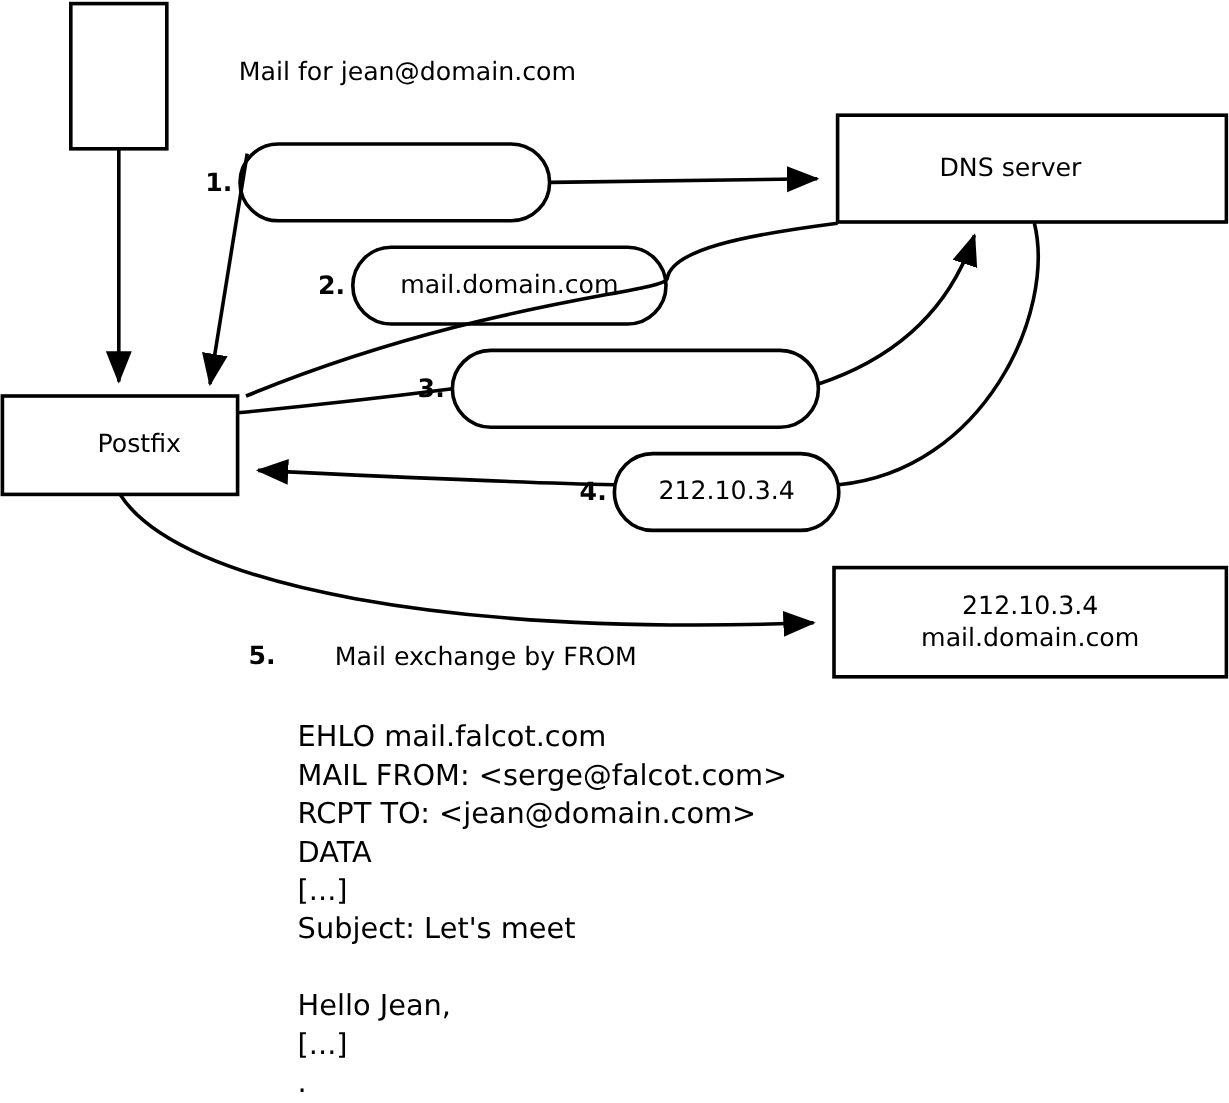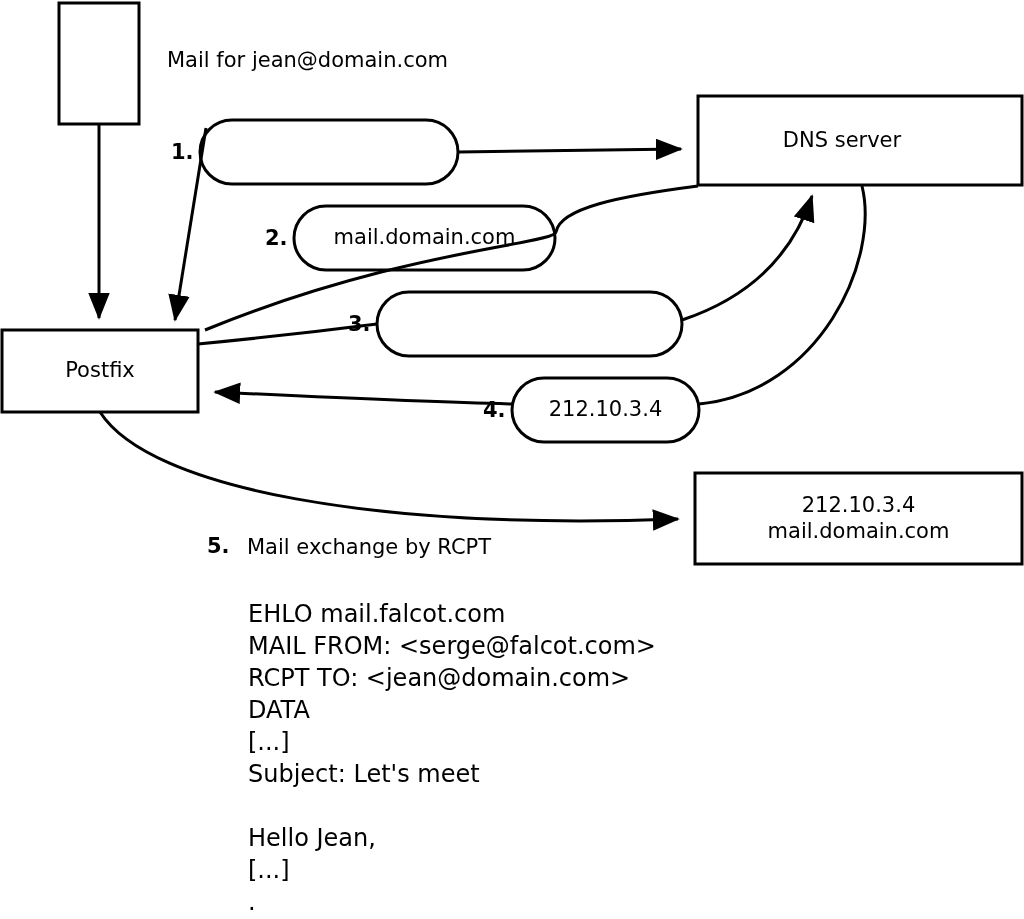--- a/index.html
+++ b/index.html
@@ -32,20 +32,21 @@
     font-size: 21px;
     line-height: 1.22;
     white-space: pre;
     pointer-events: none;
   }
   .free-text {
     position: absolute;
     font-size: 21px;
     white-space: pre;
     line-height: 1.28;
+    margin-left: 32px;
   }
   .step-num {
     position: absolute;
     font-size: 21px;
     font-weight: bold;
     white-space: pre;
   }
   .mono-block {
     position: absolute;
     font-size: 24px;
@@ -95,39 +96,39 @@
     <path d="M862,186 C880,260 820,392 699,404" fill="none" stroke="#000000" stroke-width="3"></path>
     <path d="M512,404 C420,402 300,396 215,392" fill="none" stroke="#000000" stroke-width="3" marker-end="url(#arrowhead)"></path>
 
     <path d="M100,412 C150,490 380,530 678,519" fill="none" stroke="#000000" stroke-width="3" marker-end="url(#arrowhead)"></path>
   </svg>
 
   <div class="node-label" style="left:59px; top:3px; width:80px; height:121px;"></div>
 
   <div class="node-label" style="left:698px; top:96px; width:288px; height:89px;">DNS server</div>
 
-  <div class="node-label" style="left:2px; top:330px; width:196px; height:82px;">Postfix</div>
+  <div class="node-label" style="left:18px; top:330px; width:196px; height:82px;">Postfix</div>
 
   <div class="node-label" style="left:695px; top:473px; width:327px; height:91px;">212.10.3.4
 mail.domain.com</div>
 
   <div class="free-text" style="left:167px; top:47px;">Mail for jean@domain.com</div>
 
   <div class="step-num" style="left:171px; top:140px;">1.</div>
 
   <div class="step-num" style="left:265px; top:226px;">2.</div>
   <div class="node-label" style="left:294px; top:206px; width:261px; height:64px;">mail.domain.com</div>
 
   <div class="step-num" style="left:348px; top:312px;">3.</div>
 
   <div class="step-num" style="left:483px; top:398px;">4.</div>
   <div class="node-label" style="left:512px; top:378px; width:187px; height:64px;">212.10.3.4</div>
 
   <div class="step-num" style="left:207px; top:534px;">5.</div>
-  <div class="free-text" style="left:247px; top:534px;">Mail exchange by RCPT</div>
+  <div class="free-text" style="left:247px; top:534px;">Mail exchange by FROM</div>
 
   <div class="mono-block" style="left:248px; top:598px;"><span>EHLO mail.falcot.com</span>
 <span>MAIL FROM: &lt;serge@falcot.com&gt;</span>
 <span>RCPT TO: &lt;jean@domain.com&gt;</span>
 <span>DATA</span>
 <span>[...]</span>
 <span>Subject: Let's meet</span>
 <span></span>
 <span>Hello Jean,</span>
 <span>[...]</span>

